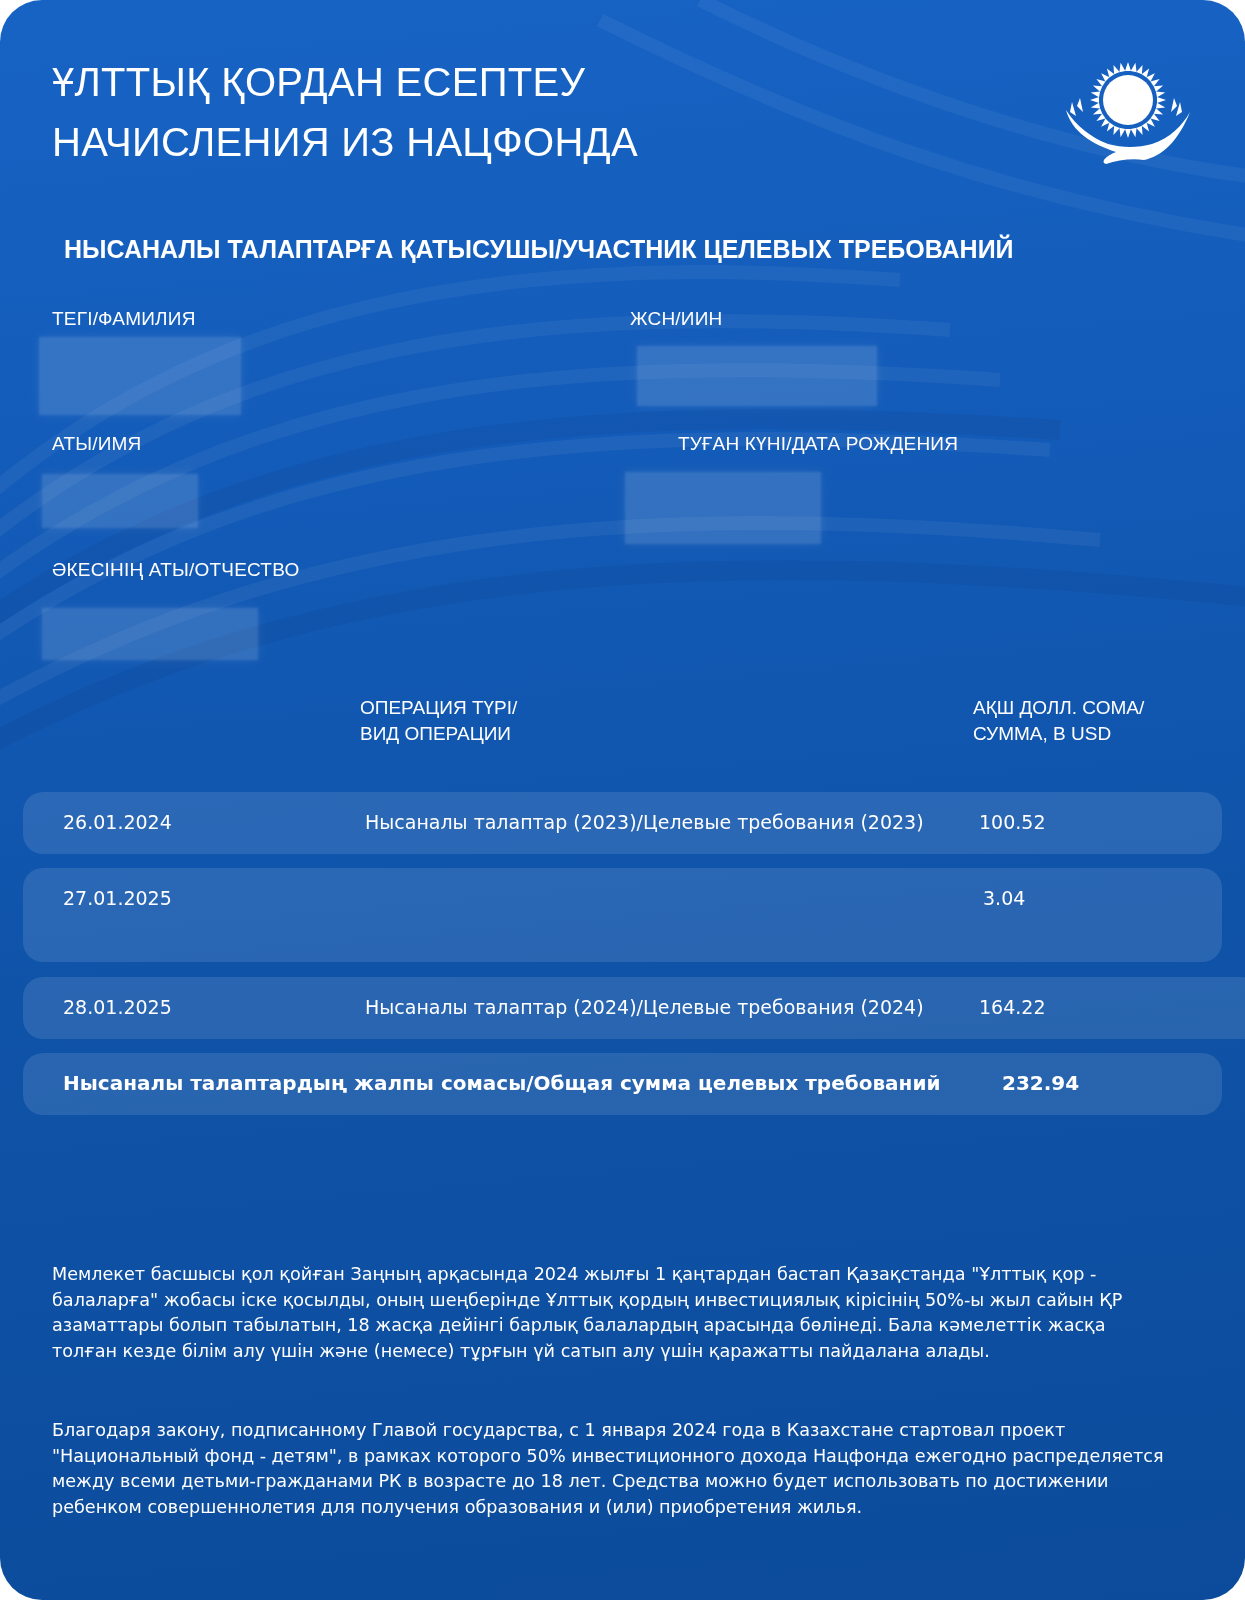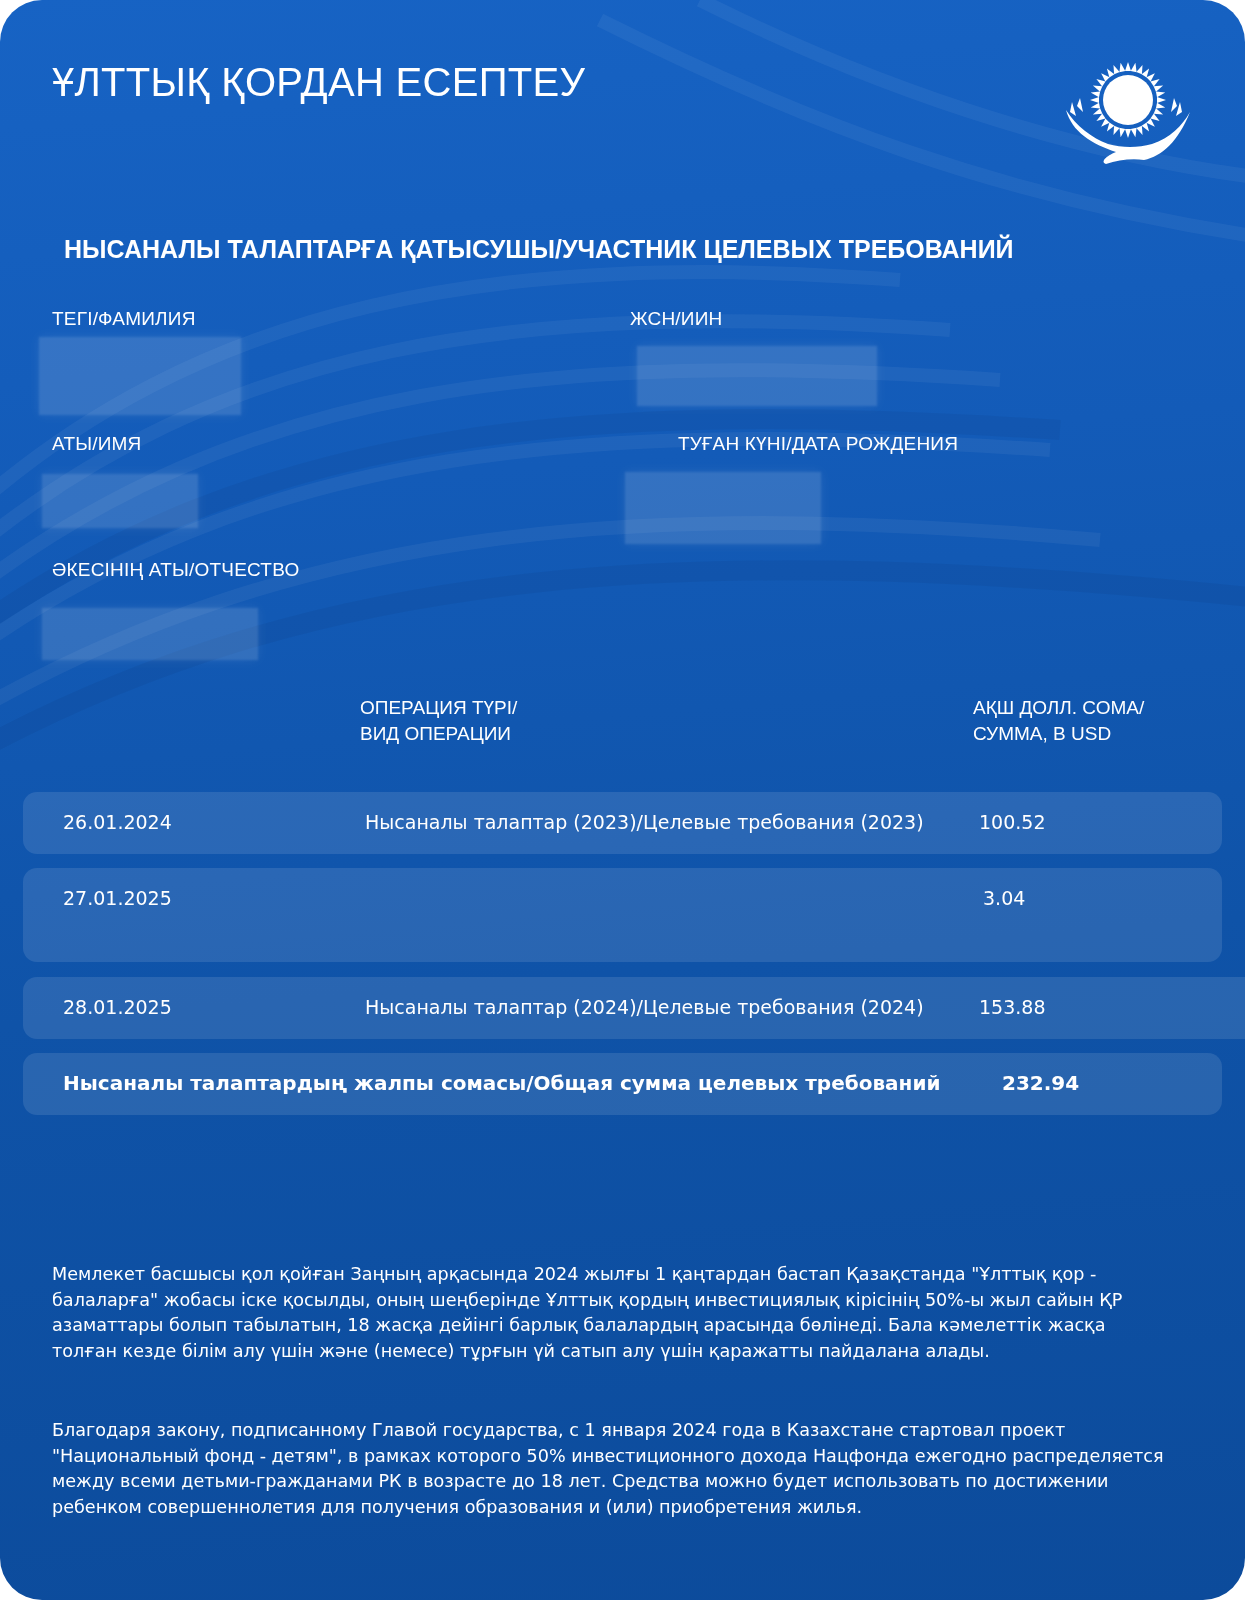--- a/index.html
+++ b/index.html
@@ -25,21 +25,21 @@
     position: absolute; font-size: 19px; line-height: 24px; letter-spacing: 0.2px;
   }
   .redact {
     position: absolute; background: rgba(255,255,255,0.14);
     box-shadow: 0 0 12px rgba(255,255,255,0.08);
     filter: blur(1px);
   }
   .col-head { position: absolute; font-size: 19px; line-height: 26px; }
   .row {
     position: absolute; left: 23px; width: 1199px;
-    background: rgba(255,255,255,0.11); border-radius: 14px;
+    background: rgba(255,255,255,0.11); border-radius: 20px;
   }
   .cell { position: absolute; font-family: "DejaVu Sans", sans-serif; font-size: 19px; line-height: 32px; }
   .total .cell { font-weight: 700; font-size: 20px; }
   .para {
     position: absolute; left: 52px; width: 1120px; margin: 0;
     font-family: "DejaVu Sans", sans-serif; font-size: 17.6px; line-height: 25.5px;
   }
 </style>
 </head>
 <body>
@@ -57,20 +57,21 @@
       <path d="M700 0 C 900 100, 1100 160, 1280 180"></path>
     </g>
     <g fill="none" stroke="rgba(0,0,40,0.05)" stroke-width="20">
       <path d="M-40 640 C 260 420, 600 400, 1060 430"></path>
       <path d="M-40 760 C 320 560, 700 540, 1280 600"></path>
     </g>
   </svg>
 
   <h1 class="title">
     <span>ҰЛТТЫҚ ҚОРДАН ЕСЕПТЕУ</span><br>
+    <span>НАЧИСЛЕНИЯ ИЗ НАЦФОНДА</span>
   </h1>
 
   <svg class="emblem" viewBox="0 0 132 118">
     <g fill="#ffffff">
       <circle cx="66" cy="48" r="25"></circle>
       <g id="rays">
         <path d="M66 10 l3 9 h-6 z" transform="rotate(0 66 48)"></path>
         <path d="M66 10 l3 9 h-6 z" transform="rotate(11.25 66 48)"></path>
         <path d="M66 10 l3 9 h-6 z" transform="rotate(22.5 66 48)"></path>
         <path d="M66 10 l3 9 h-6 z" transform="rotate(33.75 66 48)"></path>
@@ -141,21 +142,21 @@
   </div>
 
   <div class="row" style="top:868px; height:94px;">
     <div class="cell" style="left:40px; top:14px;">27.01.2025</div>
     <div class="cell" style="left:960px; top:14px;">3.04</div>
   </div>
 
   <div class="row" style="top:977px; height:62px;padding-left:40px;">
     <div class="cell" style="left:40px; top:14px;">28.01.2025</div>
     <div class="cell" style="left:342px; top:14px;">Нысаналы талаптар (2024)/Целевые требования (2024)</div>
-    <div class="cell" style="left:956px; top:14px;">153.88</div>
+    <div class="cell" style="left:956px; top:14px;">164.22</div>
   </div>
 
   <div class="row total" style="top:1053px; height:62px;">
     <div class="cell" style="left:40px; top:14px;">Нысаналы талаптардың жалпы сомасы/Общая сумма целевых требований</div>
     <div class="cell" style="left:979px; top:14px;">232.94</div>
   </div>
 
   <p class="para" style="top:1262px;">Мемлекет басшысы қол қойған Заңның арқасында 2024 жылғы 1 қаңтардан бастап Қазақстанда "Ұлттық қор - балаларға" жобасы іске қосылды, оның шеңберінде Ұлттық қордың инвестициялық кірісінің 50%-ы жыл сайын ҚР азаматтары болып табылатын, 18 жасқа дейінгі барлық балалардың арасында бөлінеді. Бала кәмелеттік жасқа толған кезде білім алу үшін және (немесе) тұрғын үй сатып алу үшін қаражатты пайдалана алады.</p>
   <p class="para" style="top:1418px;">Благодаря закону, подписанному Главой государства, с 1 января 2024 года в Казахстане стартовал проект "Национальный фонд - детям", в рамках которого 50% инвестиционного дохода Нацфонда ежегодно распределяется между всеми детьми-гражданами РК в возрасте до 18 лет. Средства можно будет использовать по достижении ребенком совершеннолетия для получения образования и (или) приобретения жилья.</p>
 

